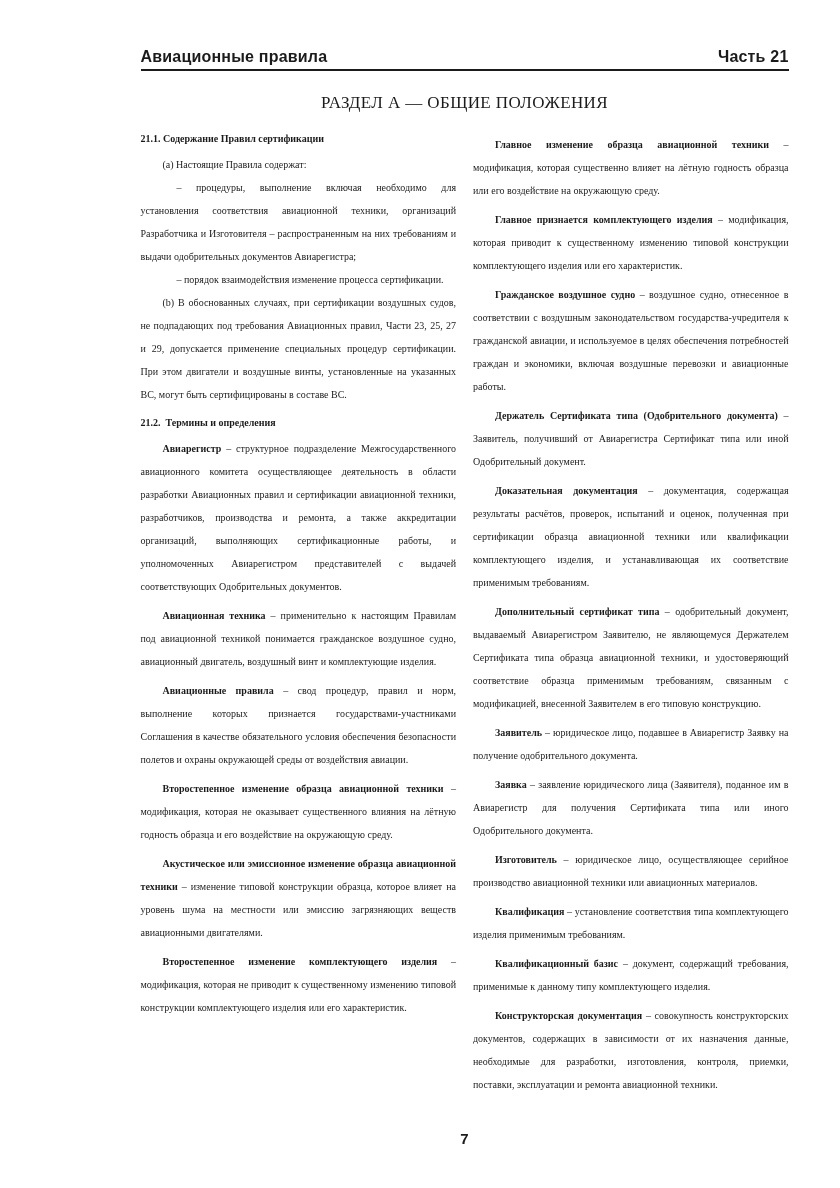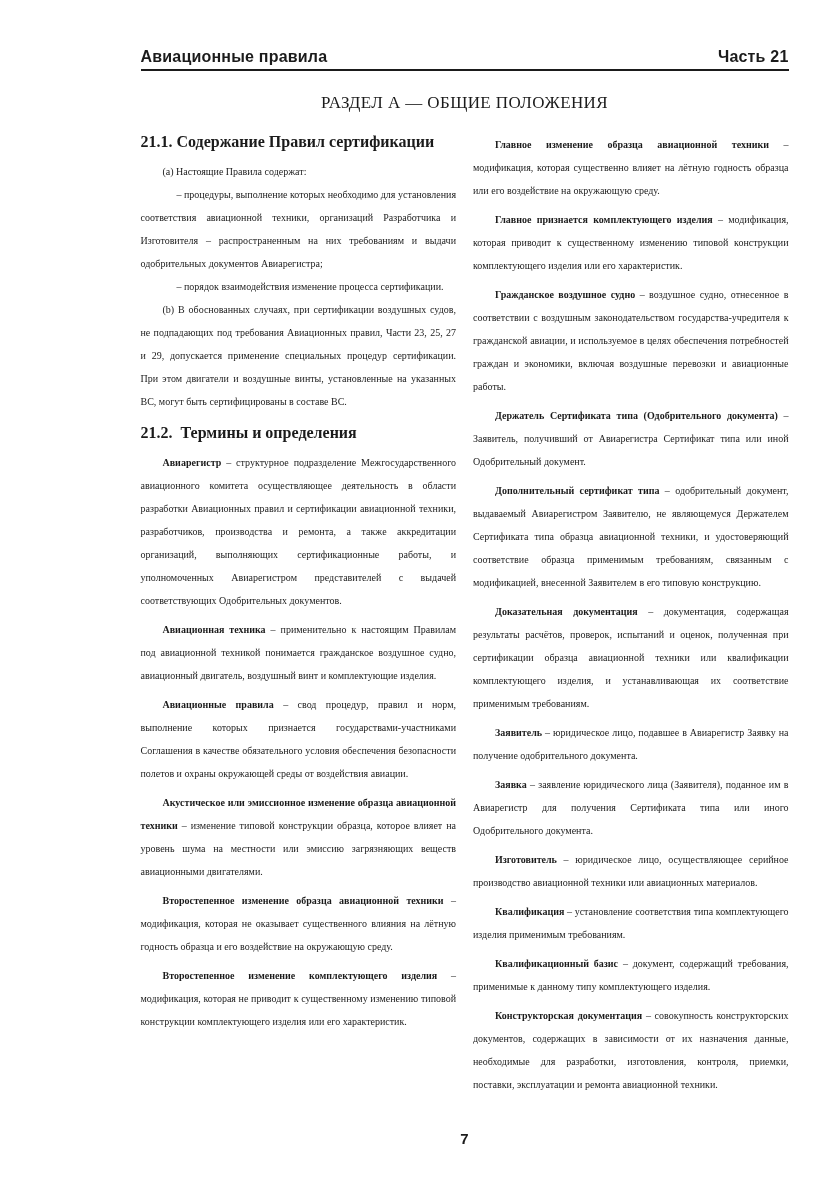--- a/index.html
+++ b/index.html
@@ -42,21 +42,21 @@
   .cols {
     display: flex;
     gap: 17px;
   }
   .col {
     width: 316px;
     text-align: justify;
   }
   .col p.h {
     font-weight: bold;
-    font-size: 16px;
+    font-size: 10px;
     margin: 11px 0 9px 0;
     text-align: left;
   }
   .col p.h:first-child { margin-top: 0; }
   .col p.body {
     font-size: 10px;
     line-height: 23px;
     text-indent: 22px;
     margin: 0 0 6px 0;
   }
@@ -84,38 +84,38 @@
       <span>Авиационные правила</span>
       <span>Часть 21</span>
     </div>
 
     <div class="doc-title">РАЗДЕЛ А — ОБЩИЕ ПОЛОЖЕНИЯ</div>
 
     <div class="cols">
       <div class="col" id="col-left">
           <p class="h">21.1. Содержание Правил сертификации</p>
           <p class="body nogap">(a) Настоящие Правила содержат:</p>
-          <p class="body dash">– процедуры, выполнение которых необходимо для установления соответствия авиационной техники, организаций Разработчика и Изготовителя – распространенным на них требованиям и выдачи одобрительных документов Авиарегистра;</p>
+          <p class="body dash">– процедуры, выполнение включая необходимо для установления соответствия авиационной техники, организаций Разработчика и Изготовителя – распространенным на них требованиям и выдачи одобрительных документов Авиарегистра;</p>
           <p class="body dash">– порядок взаимодействия изменение процесса сертификации.</p>
           <p class="body">(b) В обоснованных случаях, при сертификации воздушных судов, не подпадающих под требования Авиационных правил, Части 23, 25, 27 и 29, допускается применение специальных процедур сертификации. При этом двигатели и воздушные винты, установленные на указанных ВС, могут быть сертифицированы в составе ВС.</p>
           <p class="h">21.2.&nbsp;&nbsp;Термины и определения</p>
           <p class="body term"><strong>Авиарегистр</strong> – структурное подразделение Межгосударственного авиационного комитета осуществляющее деятельность в области разработки Авиационных правил и сертификации авиационной техники, разработчиков, производства и ремонта, а также аккредитации организаций, выполняющих сертификационные работы, и уполномоченных Авиарегистром представителей с выдачей соответствующих Одобрительных документов.</p>
           <p class="body term"><strong>Авиационная техника</strong> – применительно к настоящим Правилам под авиационной техникой понимается гражданское воздушное судно, авиационный двигатель, воздушный винт и комплектующие изделия.</p>
           <p class="body term"><strong>Авиационные правила</strong> – свод процедур, правил и норм, выполнение которых признается государствами-участниками Соглашения в качестве обязательного условия обеспечения безопасности полетов и охраны окружающей среды от воздействия авиации.</p>
+          <p class="body term"><strong>Второстепенное изменение образца авиационной техники</strong> – модификация, которая не оказывает существенного влияния на лётную годность образца и его воздействие на окружающую среду.</p>
           <p class="body term"><strong>Акустическое или эмиссионное изменение образца авиационной техники</strong> – изменение типовой конструкции образца, которое влияет на уровень шума на местности или эмиссию загрязняющих веществ авиационными двигателями.</p>
-          <p class="body term"><strong>Второстепенное изменение образца авиационной техники</strong> – модификация, которая не оказывает существенного влияния на лётную годность образца и его воздействие на окружающую среду.</p>
           <p class="body term"><strong>Второстепенное изменение комплектующего изделия</strong> – модификация, которая не приводит к существенному изменению типовой конструкции комплектующего изделия или его характеристик.</p>
         </div>
       <div class="col" id="col-right">
           <p class="body term"><strong>Главное изменение образца авиационной техники</strong> – модификация, которая существенно влияет на лётную годность образца или его воздействие на окружающую среду.</p>
           <p class="body term"><strong>Главное признается комплектующего изделия</strong> – модификация, которая приводит к существенному изменению типовой конструкции комплектующего изделия или его характеристик.</p>
           <p class="body term"><strong>Гражданское воздушное судно</strong> – воздушное судно, отнесенное в соответствии с воздушным законодательством государства-учредителя к гражданской авиации, и используемое в целях обеспечения потребностей граждан и экономики, включая воздушные перевозки и авиационные работы.</p>
           <p class="body term"><strong>Держатель Сертификата типа (Одобрительного документа)</strong> – Заявитель, получивший от Авиарегистра Сертификат типа или иной Одобрительный документ.</p>
+          <p class="body term"><strong>Доказательная документация</strong> – документация, содержащая результаты расчётов, проверок, испытаний и оценок, полученная при сертификации образца авиационной техники или квалификации комплектующего изделия, и устанавливающая их соответствие применимым требованиям.</p>
           <p class="body term"><strong>Дополнительный сертификат типа</strong> – одобрительный документ, выдаваемый Авиарегистром Заявителю, не являющемуся Держателем Сертификата типа образца авиационной техники, и удостоверяющий соответствие образца применимым требованиям, связанным с модификацией, внесенной Заявителем в его типовую конструкцию.</p>
-          <p class="body term"><strong>Доказательная документация</strong> – документация, содержащая результаты расчётов, проверок, испытаний и оценок, полученная при сертификации образца авиационной техники или квалификации комплектующего изделия, и устанавливающая их соответствие применимым требованиям.</p>
           <p class="body term"><strong>Заявитель</strong> – юридическое лицо, подавшее в Авиарегистр Заявку на получение одобрительного документа.</p>
           <p class="body term"><strong>Заявка</strong> – заявление юридического лица (Заявителя), поданное им в Авиарегистр для получения Сертификата типа или иного Одобрительного документа.</p>
           <p class="body term"><strong>Изготовитель</strong> – юридическое лицо, осуществляющее серийное производство авиационной техники или авиационных материалов.</p>
           <p class="body term"><strong>Квалификация</strong> – установление соответствия типа комплектующего изделия применимым требованиям.</p>
           <p class="body term"><strong>Квалификационный базис</strong> – документ, содержащий требования, применимые к данному типу комплектующего изделия.</p>
           <p class="body term"><strong>Конструкторская документация</strong> – совокупность конструкторских документов, содержащих в зависимости от их назначения данные, необходимые для разработки, изготовления, контроля, приемки, поставки, эксплуатации и ремонта авиационной техники.</p>
         </div>
     </div>
 
   </div>

